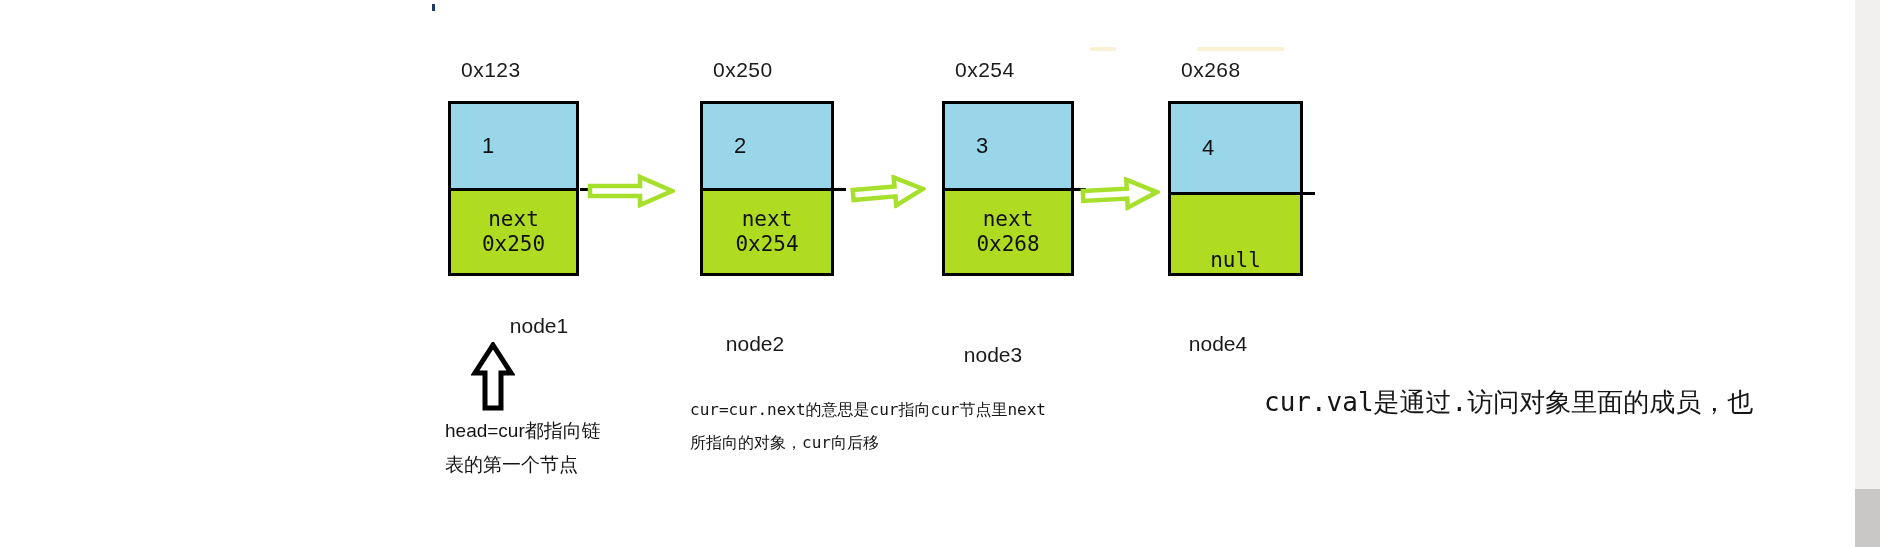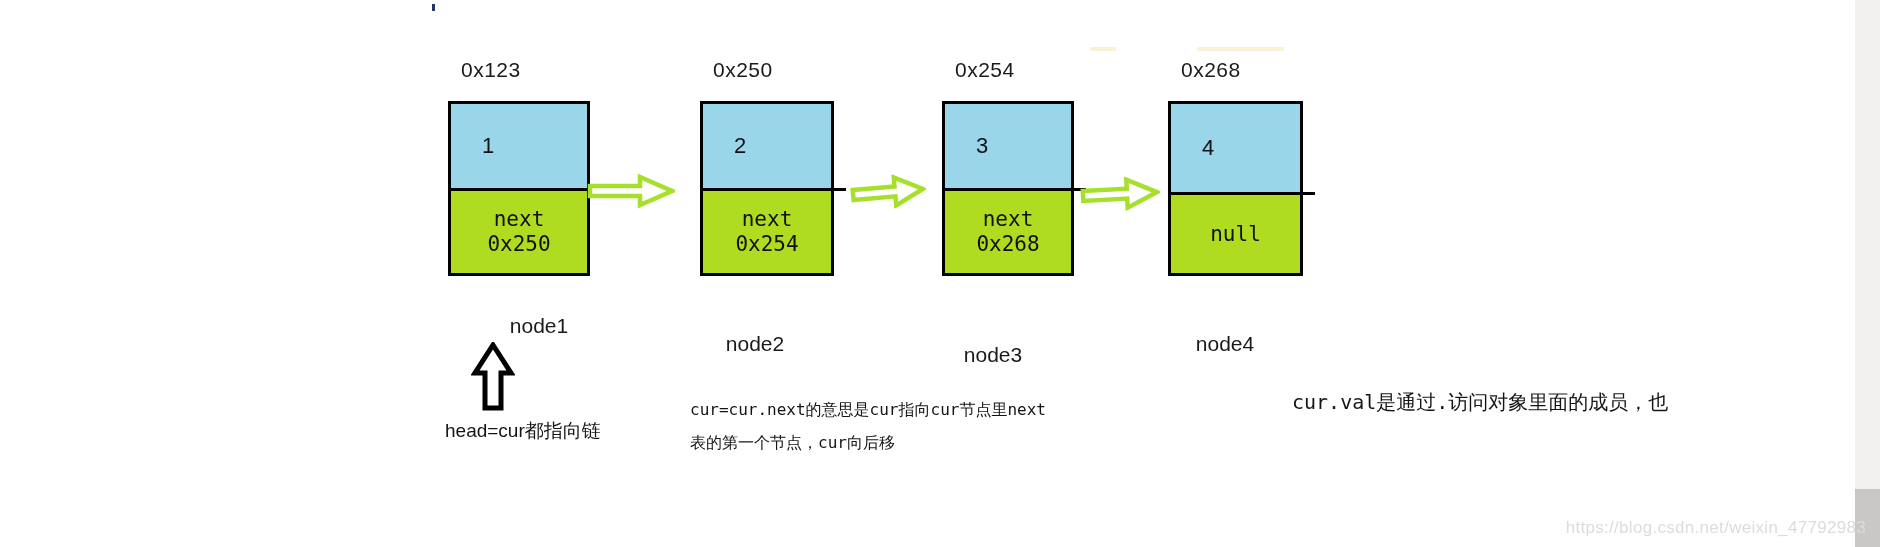--- a/index.html
+++ b/index.html
@@ -32,42 +32,42 @@
   .node-label{
     position:absolute;font-size:21px;color:#1a1a1a;white-space:nowrap;
     transform:translateX(-50%);
   }
   .arrow{position:absolute;}
   .annotation{
     position:absolute;color:#151515;white-space:nowrap;
   }
   .ann-head{left:445px;top:414px;font-size:19px;line-height:34px;font-family:"Liberation Sans",sans-serif;}
   .ann-curnext{left:690px;top:393px;font-size:16px;line-height:33px;font-family:"DejaVu Sans Mono","Liberation Mono",monospace;}
-  .ann-curval{left:1292px;top:384px;font-size:20px;line-height:36px;font-family:"DejaVu Sans Mono","Liberation Mono",monospace;}
+  .ann-curval{left:1264px;top:384px;font-size:26px;line-height:36px;font-family:"DejaVu Sans Mono","Liberation Mono",monospace;}
   .watermark{
     position:absolute;right:14px;top:518px;font-size:17px;color:#dcdcdc;
     z-index:6;font-family:"Liberation Sans",sans-serif;letter-spacing:.3px;
   }
   .scroll-track{position:absolute;left:1855px;top:0;width:25px;height:547px;background:#f1f0ef;z-index:4;}
   .scroll-thumb{position:absolute;left:0;top:489px;width:25px;height:58px;background:#c9c8c7;}
   .stray-mark{position:absolute;left:432px;top:4px;width:3px;height:7px;background:#1f3864;}
   .hl-mark{position:absolute;top:47px;height:4px;border-radius:2px;}
   .hl-1{left:1090px;width:26px;}
   .hl-2{left:1197px;width:87px;}
 </style>
 </head>
 <body>
 
 <div class="canvas">
 
   <div class="stray-mark"></div>
   <div class="hl-mark hl-1" style="background-color: rgb(249, 241, 212);"></div>
   <div class="hl-mark hl-2" style="background-color: rgb(249, 241, 212);"></div>
 
-  <div class="node-group" style="left:448px;top:58px;width:142px;">
+  <div class="node-group" style="left:448px;top:58px;width:131px;">
     <div class="addr-label">0x123</div>
     <div class="node-box">
       <div class="cell-value" style="background-color: rgb(153, 214, 233);">
         <span>1</span>
       </div>
       <div class="cell-pointer" style="background-color: rgb(175, 220, 32);">
         <div>next</div>
         <div>0x250</div>
       </div>
     </div>
@@ -104,53 +104,53 @@
     <div class="divider-stub" style="left:131px;top:130px;"></div>
     <div class="node-label" style="left:51px;top:269px;margin-top:16px;">node3</div>
   </div>
 
   <div class="node-group" style="left:1168px;top:58px;width:135px;">
     <div class="addr-label">0x268</div>
     <div class="node-box">
       <div class="cell-value tall" style="background-color: rgb(153, 214, 233);">
         <span>4</span>
       </div>
-      <div class="cell-pointer" style="background-color: rgb(175, 220, 32);">
+      <div class="cell-pointer" style="background-color: rgb(175, 220, 32); justify-content: flex-end;">
         <div>null</div>
         <div></div>
       </div>
     </div>
     <div class="divider-stub" style="left:134px;top:134px;"></div>
-    <div class="node-label" style="left:57px;top:274px;">node4</div>
+    <div class="node-label" style="left:50px;top:274px;">node4</div>
   </div>
 
   <svg class="arrow" style="left:587px;top:174px;" width="88" height="34" viewBox="0 0 88 34">
     <polygon points="3,12 53,12 53,3 85,17 53,31 53,22 3,22" fill="#ffffff" stroke-width="4.5" stroke-linejoin="miter" style="stroke: rgb(166, 224, 44);"></polygon>
   </svg>
   <svg class="arrow" style="left:850px;top:175px;transform:rotate(-5deg);" width="76" height="34" viewBox="0 0 76 34">
     <polygon points="3,12 45,12 45,3 73,17 45,31 45,22 3,22" fill="#ffffff" stroke-width="4.5" stroke-linejoin="miter" style="stroke: rgb(166, 224, 44);"></polygon>
   </svg>
   <svg class="arrow" style="left:1080px;top:177px;transform:rotate(-3deg);" width="80" height="34" viewBox="0 0 80 34">
     <polygon points="3,12 47,12 47,3 77,17 47,31 47,22 3,22" fill="#ffffff" stroke-width="4.5" stroke-linejoin="miter" style="stroke: rgb(166, 224, 44);"></polygon>
   </svg>
 
   <svg class="arrow" style="left:471px;top:342px;" width="44" height="70" viewBox="0 0 44 70">
     <polygon points="22,3 40,31 30,31 30,66 14,66 14,31 4,31" fill="#ffffff" stroke="#000000" stroke-width="5" stroke-linejoin="miter"></polygon>
   </svg>
 
   <div class="annotation ann-head">
     <div>head=cur都指向链</div>
+    <div>表的第一个节点</div>
   </div>
   <div class="annotation ann-curnext">
     <div>cur=cur.next的意思是cur指向cur节点里next</div>
-    <div>表的第一个节点，cur向后移</div>
+    <div>所指向的对象，cur向后移</div>
   </div>
   <div class="annotation ann-curval">
     <div>cur.val是通过.访问对象里面的成员，也</div>
   </div>
 
-  <div class="watermark" style="color: rgb(220, 220, 220);">https://blog.csdn.net/weixin_47792983</div>
 
   <div class="scroll-track">
     <div class="scroll-thumb"></div>
   </div>
 
 </div>
 
 </body></html>

